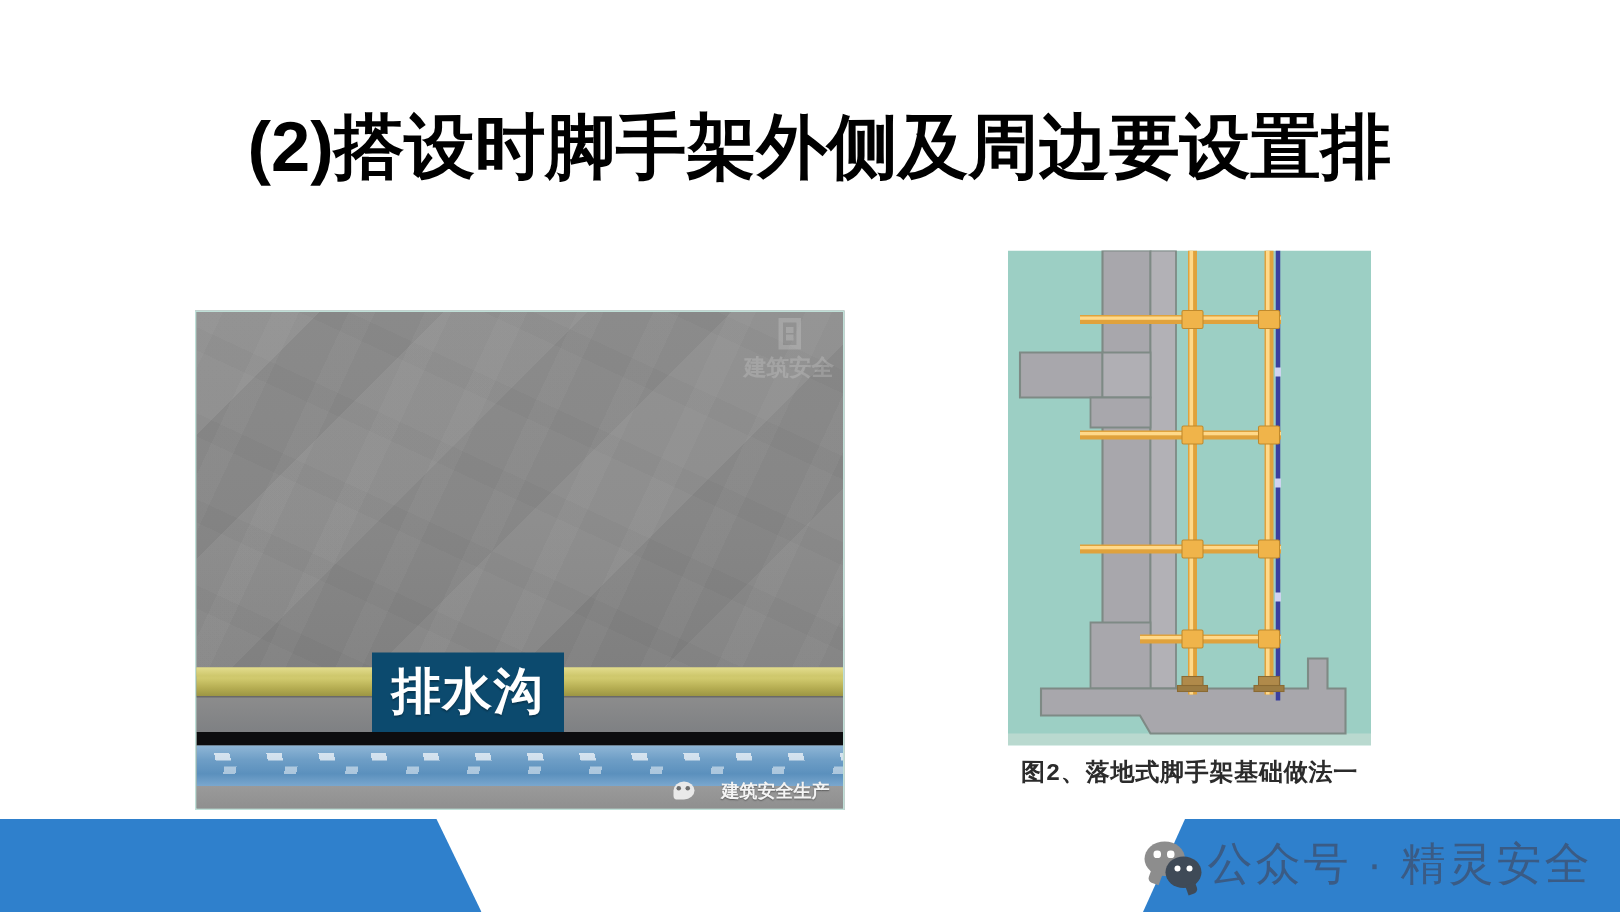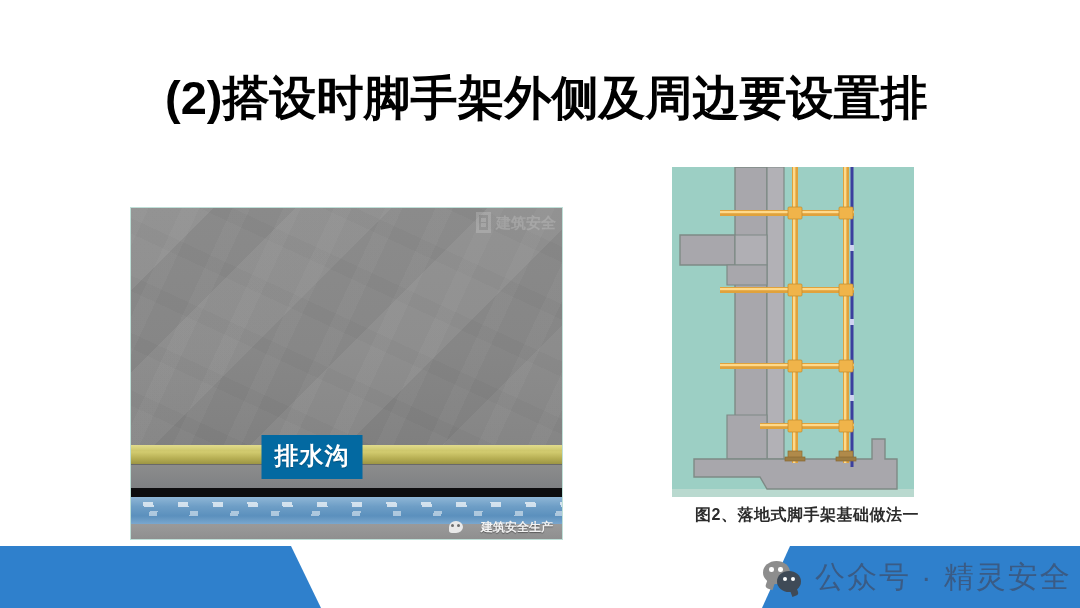--- a/index.html
+++ b/index.html
@@ -75,30 +75,31 @@
     background:
       repeating-linear-gradient(100deg, rgba(255,255,255,.7) 0 8px, rgba(255,255,255,0) 8px 40px);
     opacity:.7;
   }
   .ph-fore{
     position:absolute;left:0;top:95.4%;width:100%;height:4.6%;
     background:linear-gradient(180deg,#9a9a9a,#8f8f8f);
   }
   .ph-redlabel{
     position:absolute;left:42%;top:68.5%;transform:translateX(-50%);
-    background:#0369a1;color:#fff;font-weight:700;
-    font-size:24px;line-height:1;padding:9px 13px 11px 13px;
+    background:#0c4a6e;color:#fff;font-weight:700;
+    font-size:33px;line-height:1;padding:9px 13px 11px 13px;
     letter-spacing:1px;
     font-family:"Liberation Sans","DejaVu Sans",sans-serif;
     text-shadow:0 1px 1px rgba(0,0,0,.25);
   }
   
   .ph-wm-top{
     position:absolute;right:6px;top:4px;display:flex;align-items:center;gap:5px;
     opacity:.20;
+    flex-direction:column;
   }
   .ph-wm-top .wm-b{
     width:15px;height:21px;border:3px solid #f2f2f2;box-sizing:border-box;
     position:relative;background:transparent;
   }
   .ph-wm-top .wm-b:before{
     content:"";position:absolute;left:2px;top:3px;width:5px;height:4px;background:#f2f2f2;
   }
   .ph-wm-top .wm-b:after{
     content:"";position:absolute;left:2px;bottom:3px;width:5px;height:4px;background:#f2f2f2;
@@ -124,39 +125,39 @@
     color:#f4f4f4;font-size:12px;font-weight:700;line-height:1;letter-spacing:0px;
     text-shadow:0 1px 1px rgba(0,0,0,.4);
   }
 
   
   .diagram{
     position:absolute;left:672px;top:167px;width:242px;height:330px;
   }
   .diagram svg{display:block;width:100%;height:100%;}
   .diagram-caption{
-    position:absolute;left:686px;top:505px;width:242px;text-align:center;
-    font-family:Liberation Sans, sans-serif;
+    position:absolute;left:672px;top:505px;width:242px;text-align:center;
+    font-family:Liberation Mono, monospace;
     font-size:16px;font-weight:700;color:#2b2b2b;letter-spacing:0.5px;
   }
 
   
   .bar-left{
     position:absolute;left:0;top:546px;width:322px;height:62px;
     background:#2f80cc;
     clip-path:polygon(0 0, 291px 0, 321px 62px, 0 62px);
   }
   .bar-right{
     position:absolute;left:762px;top:546px;width:318px;height:62px;
     background:#2f80cc;
     clip-path:polygon(28px 0, 318px 0, 318px 62px, 0 62px);
   }
   .brand{
     position:absolute;left:755px;top:546px;width:325px;height:62px;
-    display:flex;align-items:center;gap:10px;padding-left:8px;box-sizing:border-box;
+    display:flex;align-items:center;padding-left:8px;box-sizing:border-box;
   }
   .wechat-ico{position:relative;width:42px;height:34px;flex:0 0 auto;}
   .wechat-ico .bub1{
     position:absolute;left:0;top:1px;width:27px;height:23px;border-radius:50% 50% 45% 50%;
     background:#8d8d8d;
   }
   .wechat-ico .bub1:after{
     content:"";position:absolute;left:3px;bottom:-5px;width:8px;height:8px;
     background:#8d8d8d;transform:rotate(20deg);border-radius:0 0 0 3px;
   }

